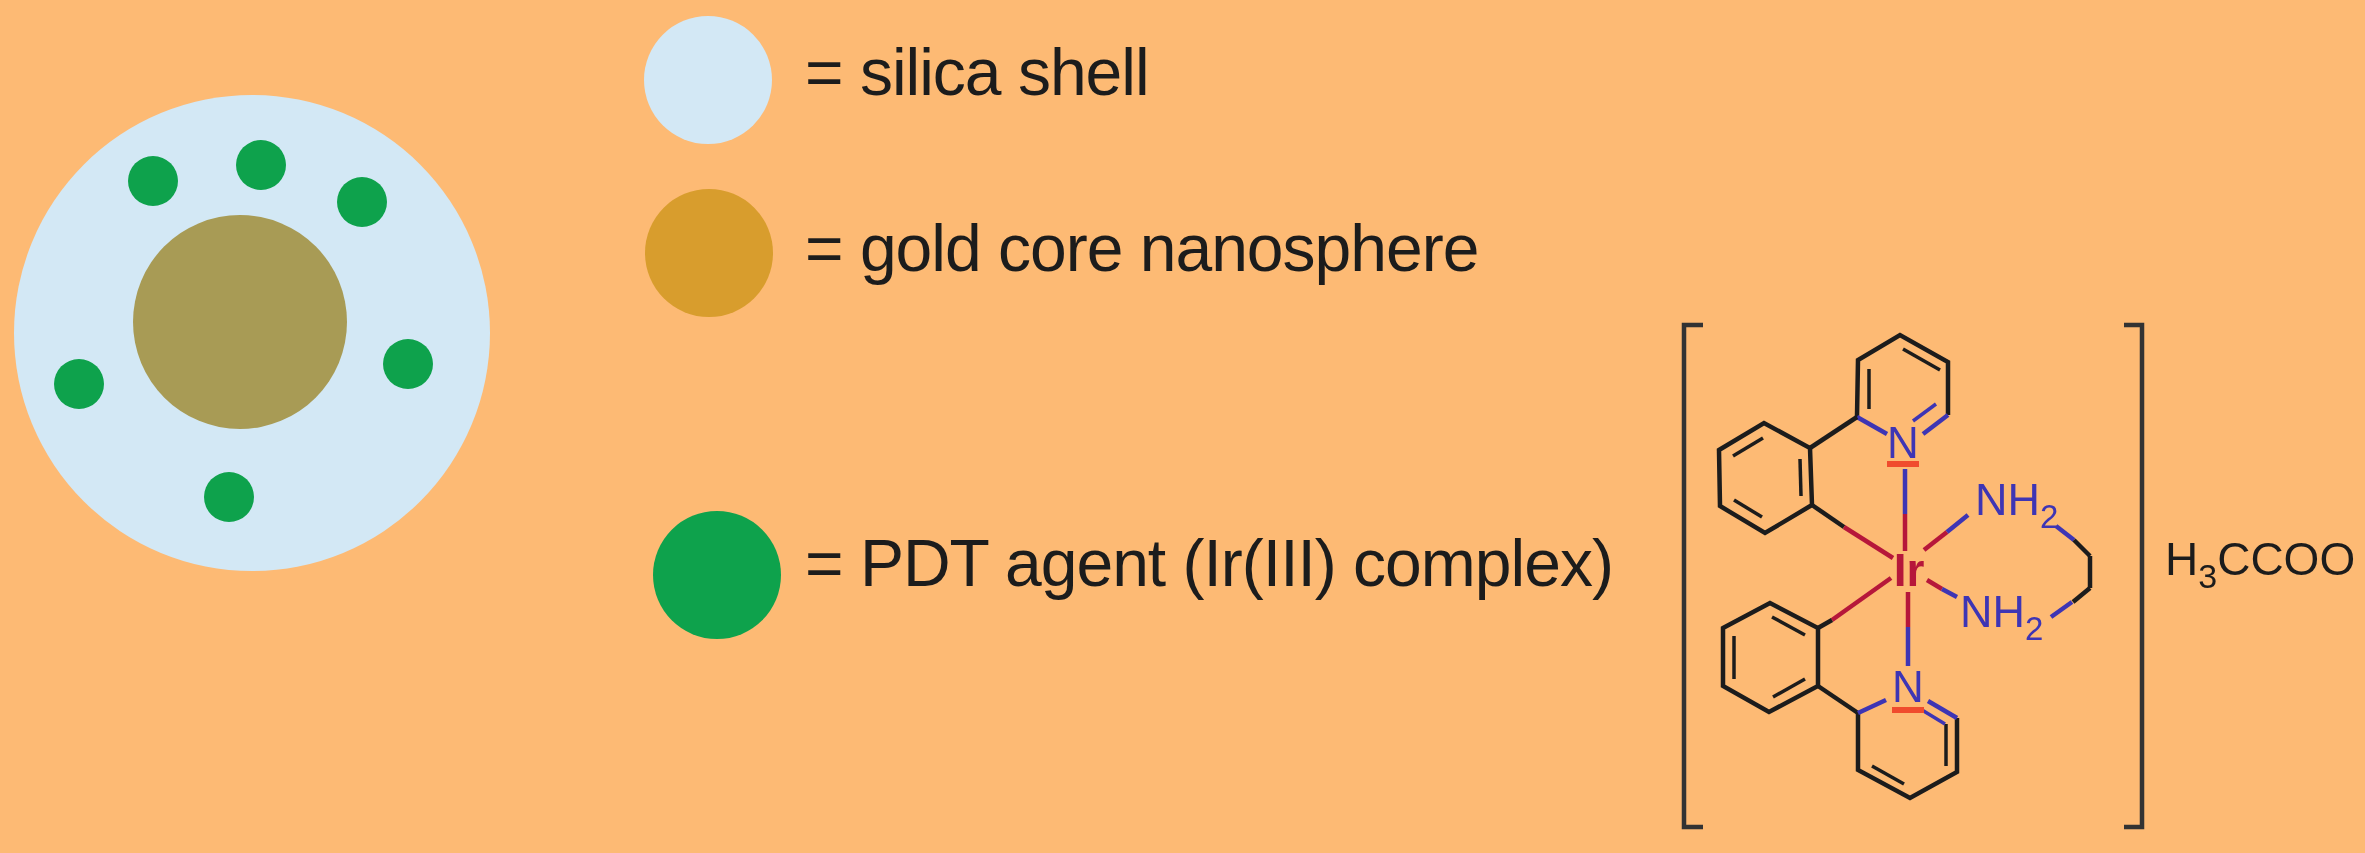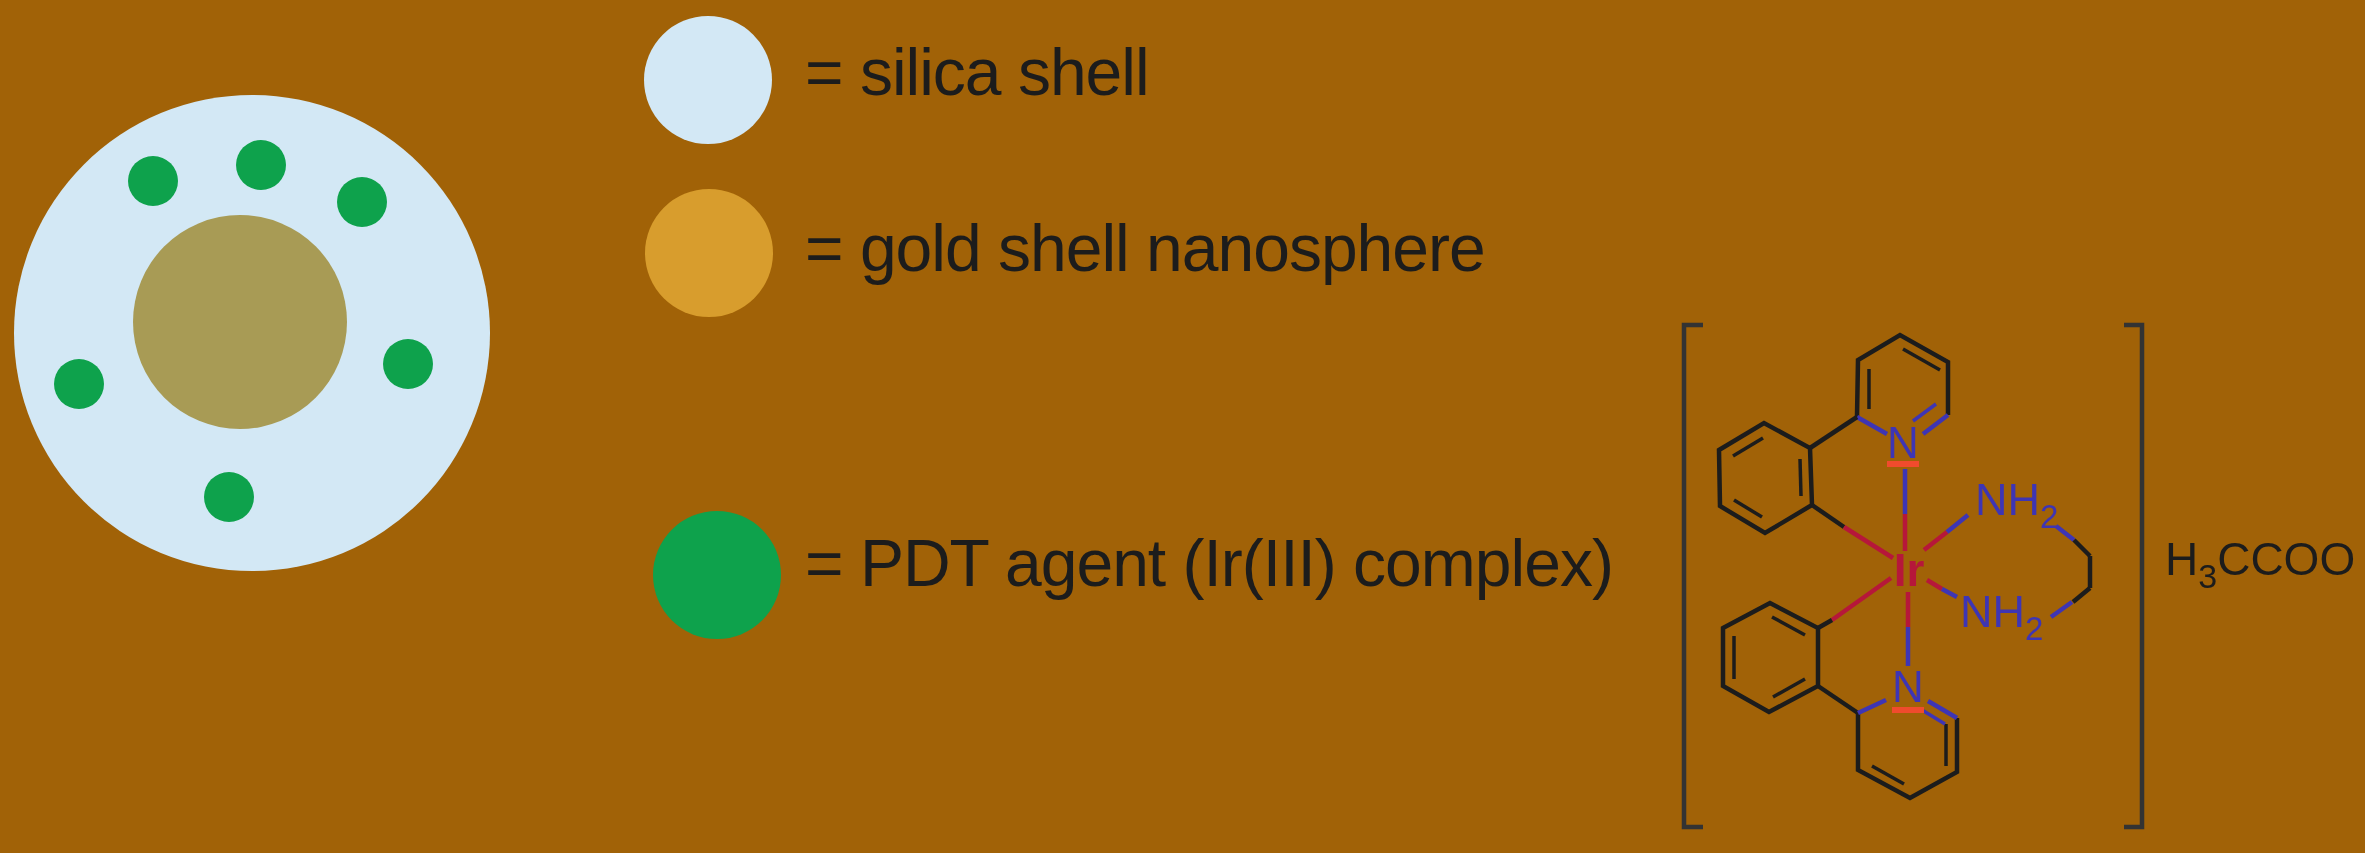--- a/index.html
+++ b/index.html
@@ -1,19 +1,19 @@
 <!DOCTYPE html>
 <html><head>
 <meta charset="utf-8">
 <style>
   html,body{margin:0;padding:0;background:#fff;}
   #figure{
     position:relative;
     width:2365px;height:853px;
-    background:#a16207;
+    background:#fdba74;
     font-family:"Liberation Sans", sans-serif;
     overflow:hidden;
   }
   .circle{position:absolute;border-radius:50%;}
   
   .np-shell{left:14px;top:95px;width:476px;height:476px;background:#d3e8f5;}
   .np-core{left:133px;top:215px;width:214px;height:214px;background:#a89b55;}
   .np-dot{width:50px;height:50px;background:#0ea24c;}
   
   .sw{width:128px;height:128px;}
@@ -55,21 +55,21 @@
     <div class="circle np-dot" style="left:383px;top:339px;"></div>
     <div class="circle np-dot" style="left:54px;top:359px;"></div>
     <div class="circle np-dot" style="left:204px;top:472px;"></div>
   </div>
 
   <div>
     <div class="circle sw sw-silica"></div>
     <div class="legend-label ll-1">= silica shell</div>
 
     <div class="circle sw sw-gold"></div>
-    <div class="legend-label ll-2">= gold shell nanosphere</div>
+    <div class="legend-label ll-2">= gold core nanosphere</div>
 
     <div class="circle sw sw-pdt"></div>
     <div class="legend-label ll-3">= PDT agent (Ir(III) complex)</div>
   </div>
 
   <svg id="structure-svg" viewBox="1650 270 715 583">
 
     <path class="bracket" d="M1703,325 H1684 V827 H1703"></path>
     <path class="bracket" d="M2124,325 H2142 V827 H2124"></path>
 

